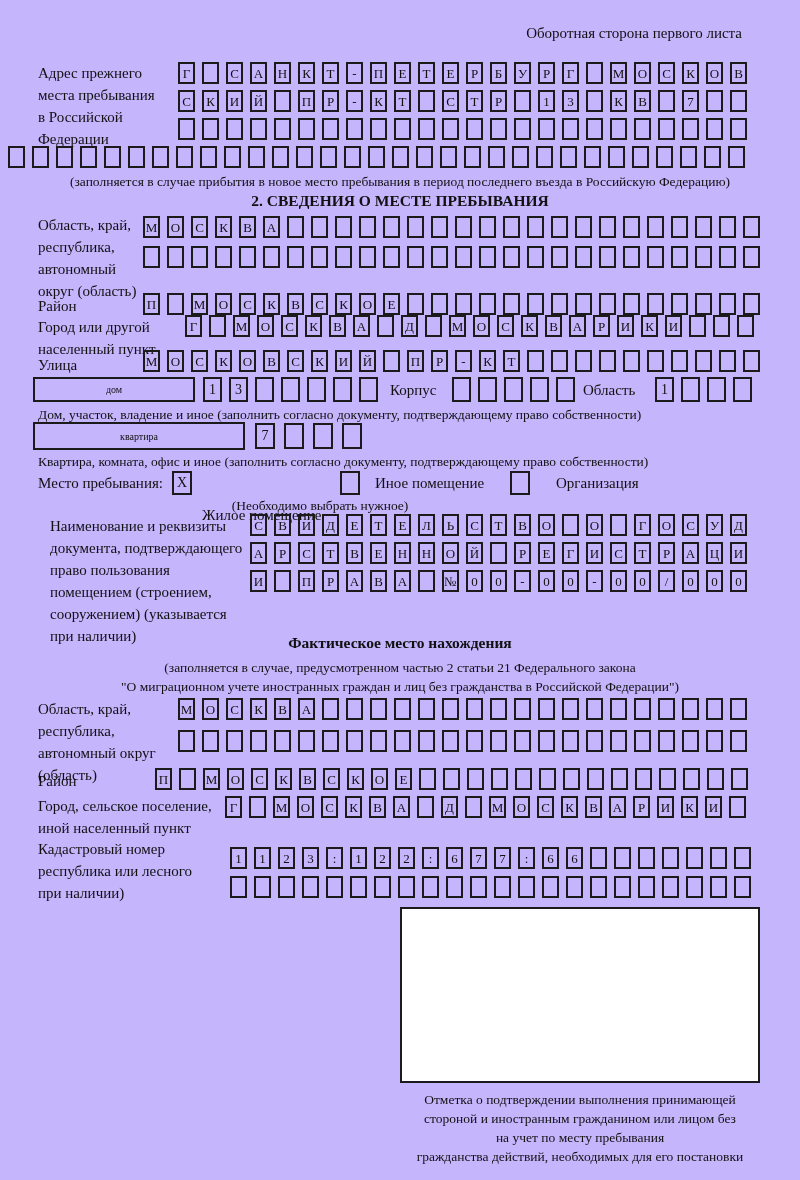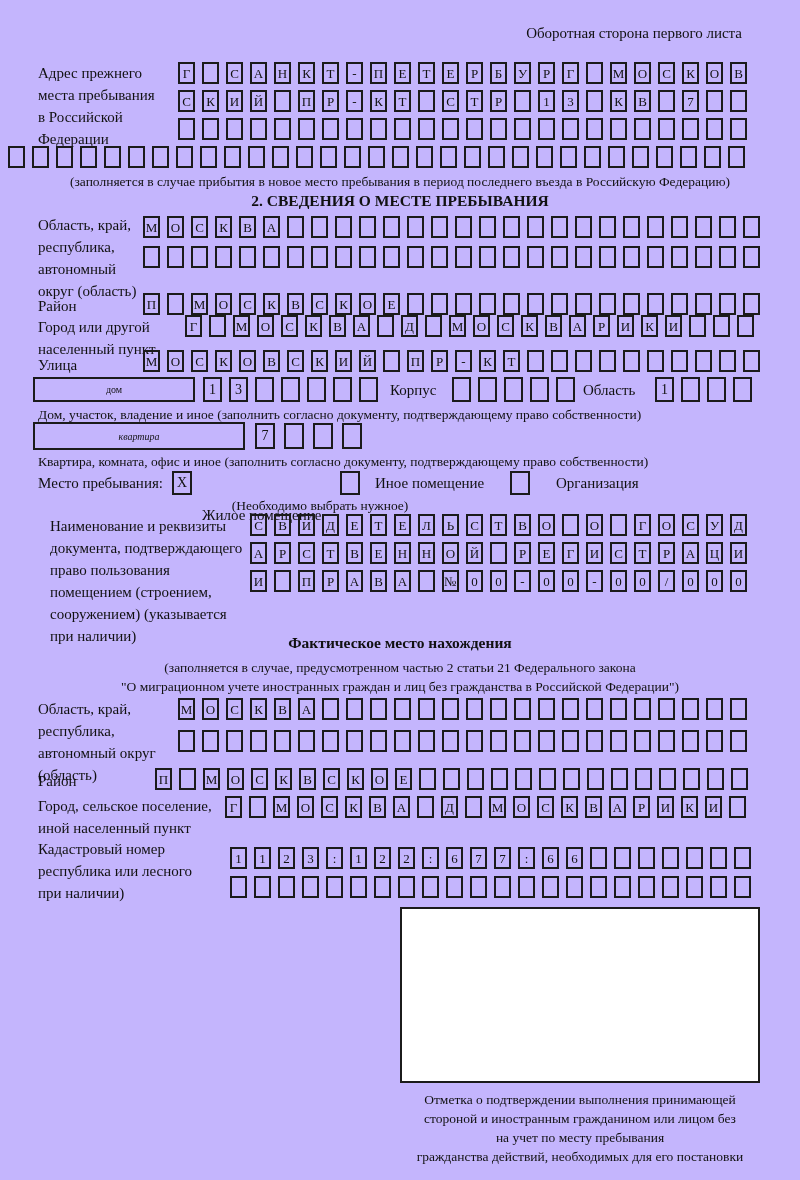--- a/index.html
+++ b/index.html
@@ -323,21 +323,21 @@
     </div>
   <div class="inline-lbl" style="left:583px;top:378px;">Область</div>
   <div class="row md" style="left:655px;top:377px;">
       <span class="cell">1</span>
       <span class="cell"></span>
       <span class="cell"></span>
       <span class="cell"></span>
     </div>
   <div class="note" style="left:0;top:405px;width:100%;text-align:left;padding-left:38px;box-sizing:border-box;">Дом, участок, владение и иное (заполнить согласно документу, подтверждающему право собственности)</div>
 
-  <div class="widebox" style="left:33px;top:422px;width:212px;height:28px;font-style:italic;">квартира</div>
+  <div class="widebox" style="left:33px;top:422px;width:212px;height:28px;">квартира</div>
   <div class="row lg" style="left:255px;top:423px;">
       <span class="cell">7</span>
       <span class="cell"></span>
       <span class="cell"></span>
       <span class="cell"></span>
     </div>
   <div class="note" style="left:0;top:452px;width:100%;text-align:left;padding-left:38px;box-sizing:border-box;">Квартира, комната, офис и иное (заполнить согласно документу, подтверждающему право собственности)</div>
 
   <div class="inline-lbl" style="left:38px;top:471px;">Место пребывания:</div>
   <div class="checkbox" style="left:172px;top:471px;">X</div>

